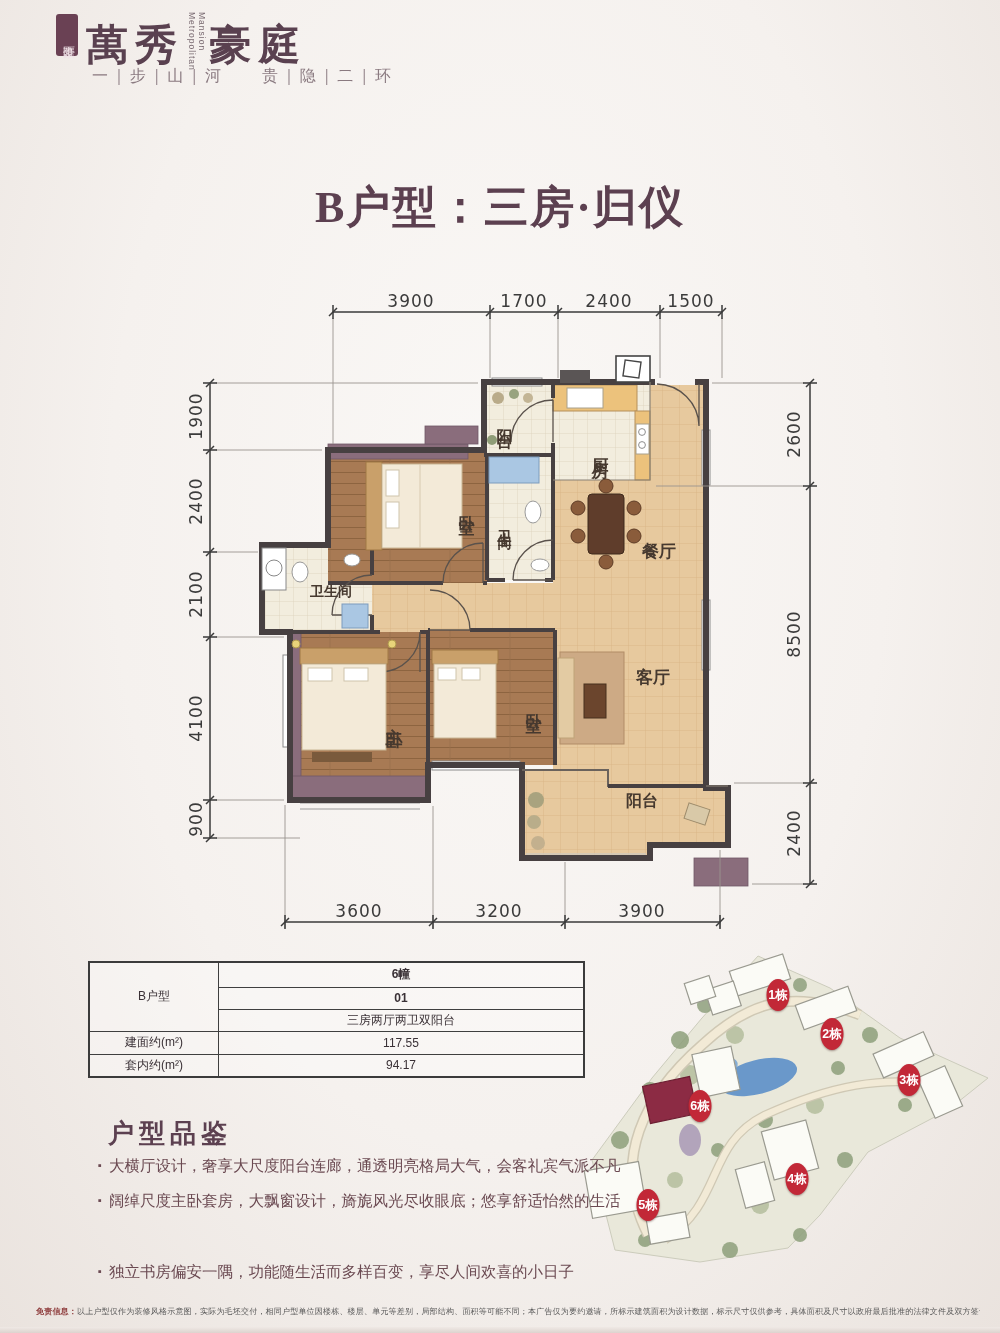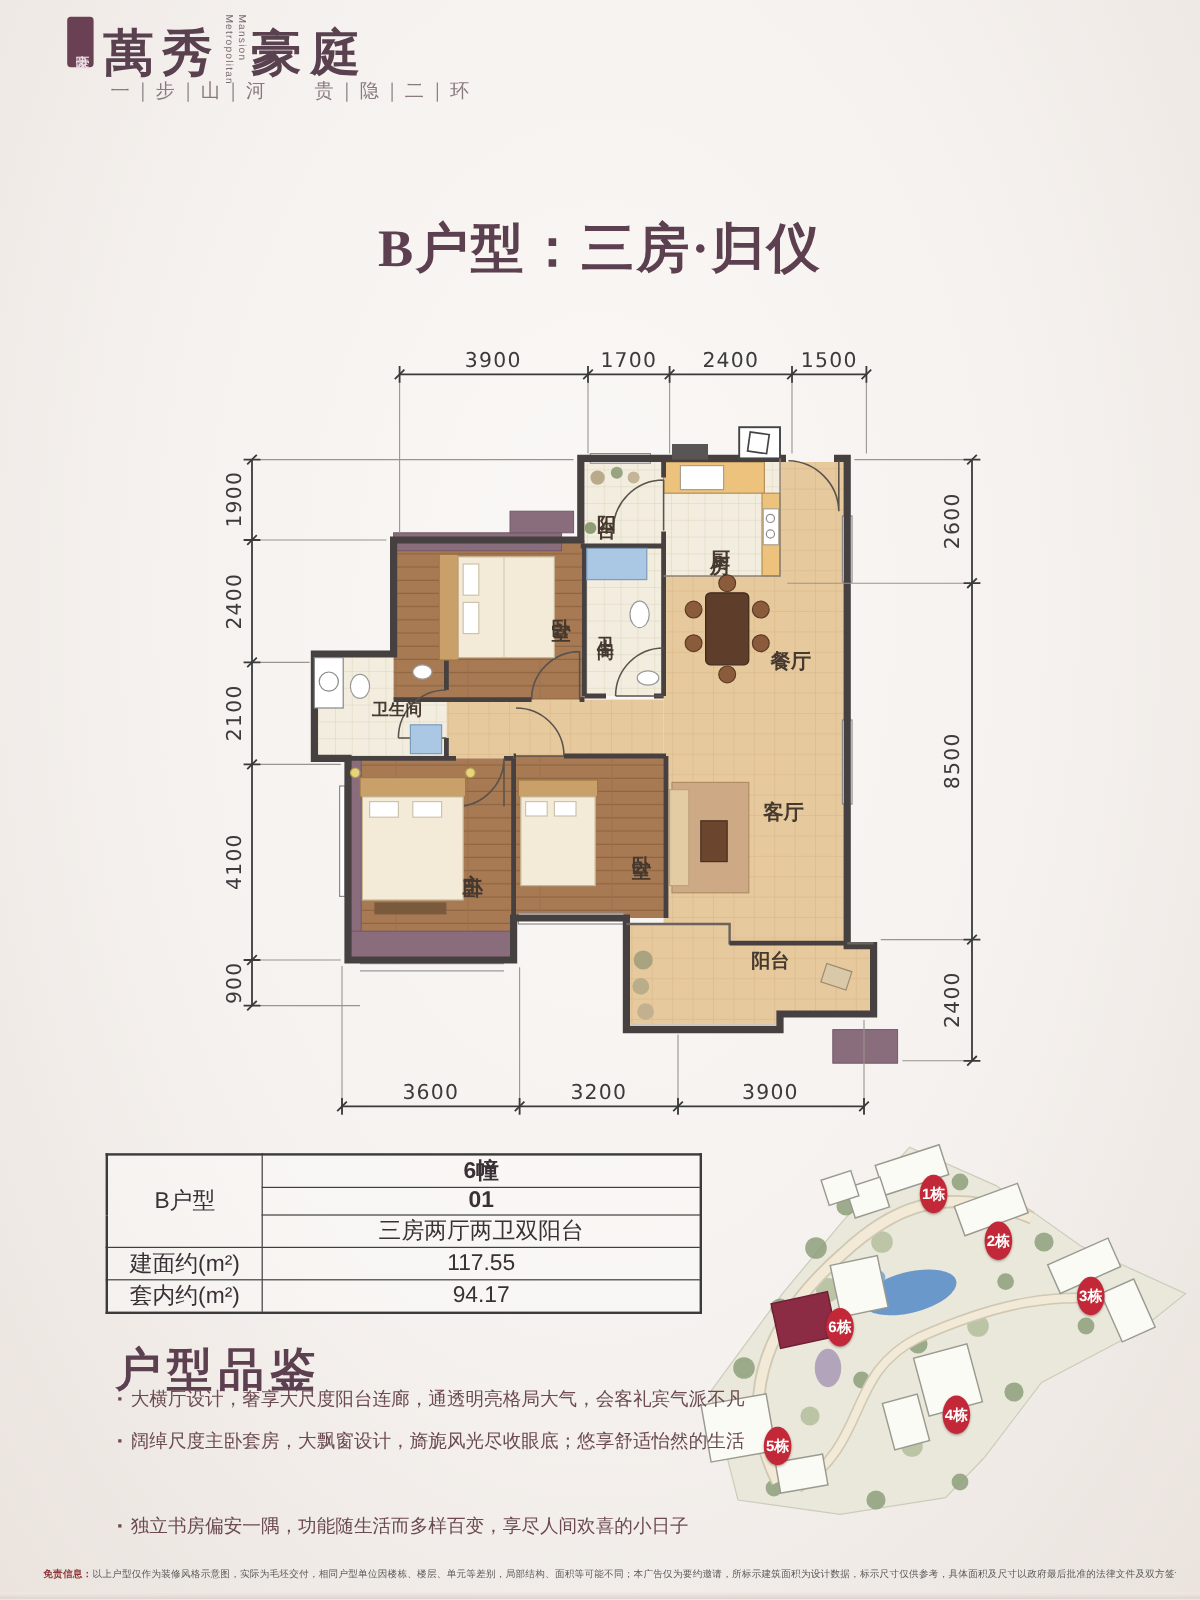--- a/index.html
+++ b/index.html
@@ -33,27 +33,27 @@
        transform:translate(-50%,-50%);letter-spacing:1px;white-space:nowrap;}
   .dim-v{transform:translate(-50%,-50%) rotate(-90deg);}
   .plan-label{position:absolute;transform:translate(-50%,-50%);color:#46392f;
               font-weight:700;white-space:nowrap;}
   .vlabel{writing-mode:vertical-rl;text-orientation:upright;letter-spacing:3px;}
 
   
   .spec{left:88px;top:961px;}
   .spec table{border-collapse:collapse;border:2px solid #3b3b3b;background:rgba(255,255,255,.35);}
   .spec td{border:1px solid #3f3f3f;text-align:center;vertical-align:middle;
-           font-size:19px;color:#3a3136;padding:0;}
+           font-size:12px;color:#3a3136;padding:0;}
   .c1{width:128px;font-weight:400;}
   .c2{width:364px;}
   .bold{font-weight:700;}
 
   
-  .kd-head{left:96px;top:1116px;font-size:38px;font-weight:700;color:#5c4050;letter-spacing:5px;}
+  .kd-head{left:108px;top:1116px;font-size:26px;font-weight:700;color:#5c4050;letter-spacing:5px;}
   .kd-item{position:absolute;left:98px;font-size:15.5px;color:#6b4a52;white-space:nowrap;}
   .kd-item .bullet{font-size:11px;margin-right:7px;vertical-align:2px;color:#6b4a52;}
 
   
   .badge{position:absolute;width:23px;height:32px;border-radius:50%;background:#c22837;
          color:#fff;font-size:12.5px;font-weight:700;display:flex;align-items:center;
          justify-content:center;transform:translate(-50%,-50%);
          box-shadow:0 1px 2px rgba(60,20,20,.4);letter-spacing:0;}
 
   

